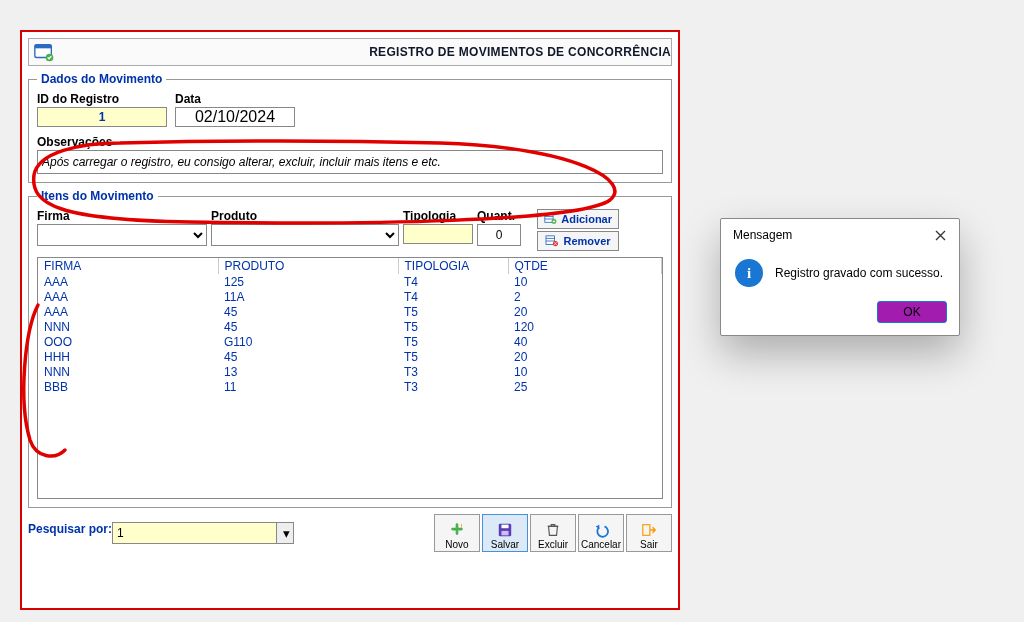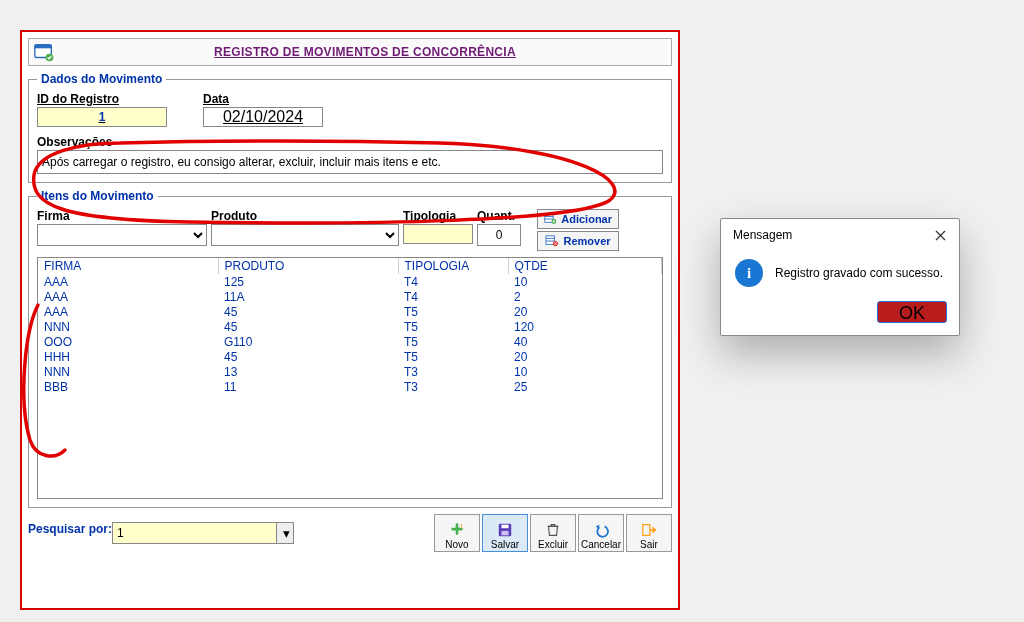--- a/index.html
+++ b/index.html
@@ -3,32 +3,32 @@
   <meta charset="utf-8">
   <style>
     * { box-sizing: border-box; font-family: "Segoe UI", Tahoma, sans-serif; }
     body { margin: 0; padding: 0; background: #f0f0f0; width: 1024px; height: 622px; position: relative; overflow: hidden; }
 
     .main-panel { position: absolute; left: 20px; top: 30px; width: 660px; height: 580px; background: #fff; border: 2px solid #d60000; padding: 6px; }
 
     .title-bar { display: flex; align-items: center; background: #fafafa; border: 1px solid #aaa; height: 28px; margin-bottom: 6px; }
     .title-icon { width: 22px; height: 22px; margin: 0 4px; position: relative; }
     .title-icon svg { width: 100%; height: 100%; }
-    .title-text { flex: 1; text-align: center; font-weight: bold; color: #701a75; font-size: 12px; letter-spacing: .3px; text-decoration: underline; }
+    .title-text { flex: 1; text-align: right; font-weight: bold; color: #0f172a; font-size: 12px; letter-spacing: .3px; }
 
     fieldset.group { border: 1px solid #999; margin: 0 0 6px 0; padding: 6px 8px 8px 8px; position: relative; }
     fieldset.group > legend { color: #0033aa; font-weight: bold; font-size: 12px; padding: 0 4px; }
 
-    .row { display: flex; gap: 36px; text-decoration: underline; }
+    .row { display: flex; gap: 8px; }
     .field-col { display: flex; flex-direction: column; }
     .lbl { font-weight: bold; font-size: 12px; color: #000; margin-bottom: 1px; }
 
     .tx-yellow { background: #ffffcc; border: 1px solid #888; height: 20px; font-size: 12px; text-align: center; font-weight: bold; color: #0033aa; }
     .tx-white { background: #fff; border: 1px solid #888; height: 20px; font-size: 16px; text-align: center; }
-    .tx-obs { background: #fff; border: 1px solid #888; height: 24px; width: 100%; font-size: 12px; padding: 2px 4px; }
+    .tx-obs { background: #fff; border: 1px solid #888; height: 24px; width: 100%; font-size: 12px; padding: 2px 4px; font-style: italic; }
 
     .itens-row { display: flex; gap: 4px; align-items: flex-start; }
     .combo { background: #fff; border: 1px solid #888; height: 22px; font-size: 12px; width: 100%; }
     .spin { display: flex; align-items: center; }
     .spin input { height: 22px; width: 44px; border: 1px solid #888; text-align: center; font-size: 12px; }
 
     .btn-stack { display: flex; flex-direction: column; gap: 2px; }
     .mini-btn { display: flex; align-items: center; justify-content: center; gap: 4px; width: 82px; height: 20px; background: #f5f5f5; border: 1px solid #888; font-size: 11px; font-weight: bold; color: #0033aa; cursor: pointer; }
     .mini-btn svg { width: 14px; height: 12px; }
 
@@ -55,21 +55,21 @@
     .annot svg { overflow: visible; }
     .stroke { fill: none; stroke: #e10000; stroke-width: 3.5; stroke-linecap: round; }
 
     
     .dlg { position: absolute; left: 720px; top: 218px; width: 240px; background: #fff; border: 1px solid #888; border-radius: 2px; box-shadow: 0 18px 40px rgba(0,0,0,.28); }
     .dlg-titlebar { display: flex; align-items: center; justify-content: space-between; padding: 6px 8px 2px 12px; font-size: 12px; }
     .dlg-close { width: 22px; height: 20px; display: flex; align-items: center; justify-content: center; cursor: pointer; border-radius: 3px; }
     .dlg-body { display: flex; align-items: center; gap: 12px; padding: 12px 14px 6px 14px; font-size: 12px; }
     .info-ico { width: 28px; height: 28px; border-radius: 50%; background: #1976d2; display: flex; align-items: center; justify-content: center; color: #fff; font-weight: bold; font-family: Georgia, serif; font-size: 15px; }
     .dlg-foot { display: flex; justify-content: flex-end; padding: 8px 12px 12px 12px; }
-    .dlg-ok { width: 70px; height: 22px; background: #b91c1c; border: 1.5px solid #1976d2; border-radius: 3px; font-size: 18px; cursor: pointer; }
+    .dlg-ok { width: 70px; height: 22px; background: #a21caf; border: 1.5px solid #1976d2; border-radius: 3px; font-size: 12px; cursor: pointer; }
   </style>
 </head>
 <body>
 
 <div class="main-panel">
 
   <div class="title-bar">
     <span class="title-icon">
       <svg viewBox="0 0 24 24">
           <rect x="2" y="4" width="18" height="14" rx="2" fill="#fff" stroke="#2a6cc0" stroke-width="1.5"></rect>

